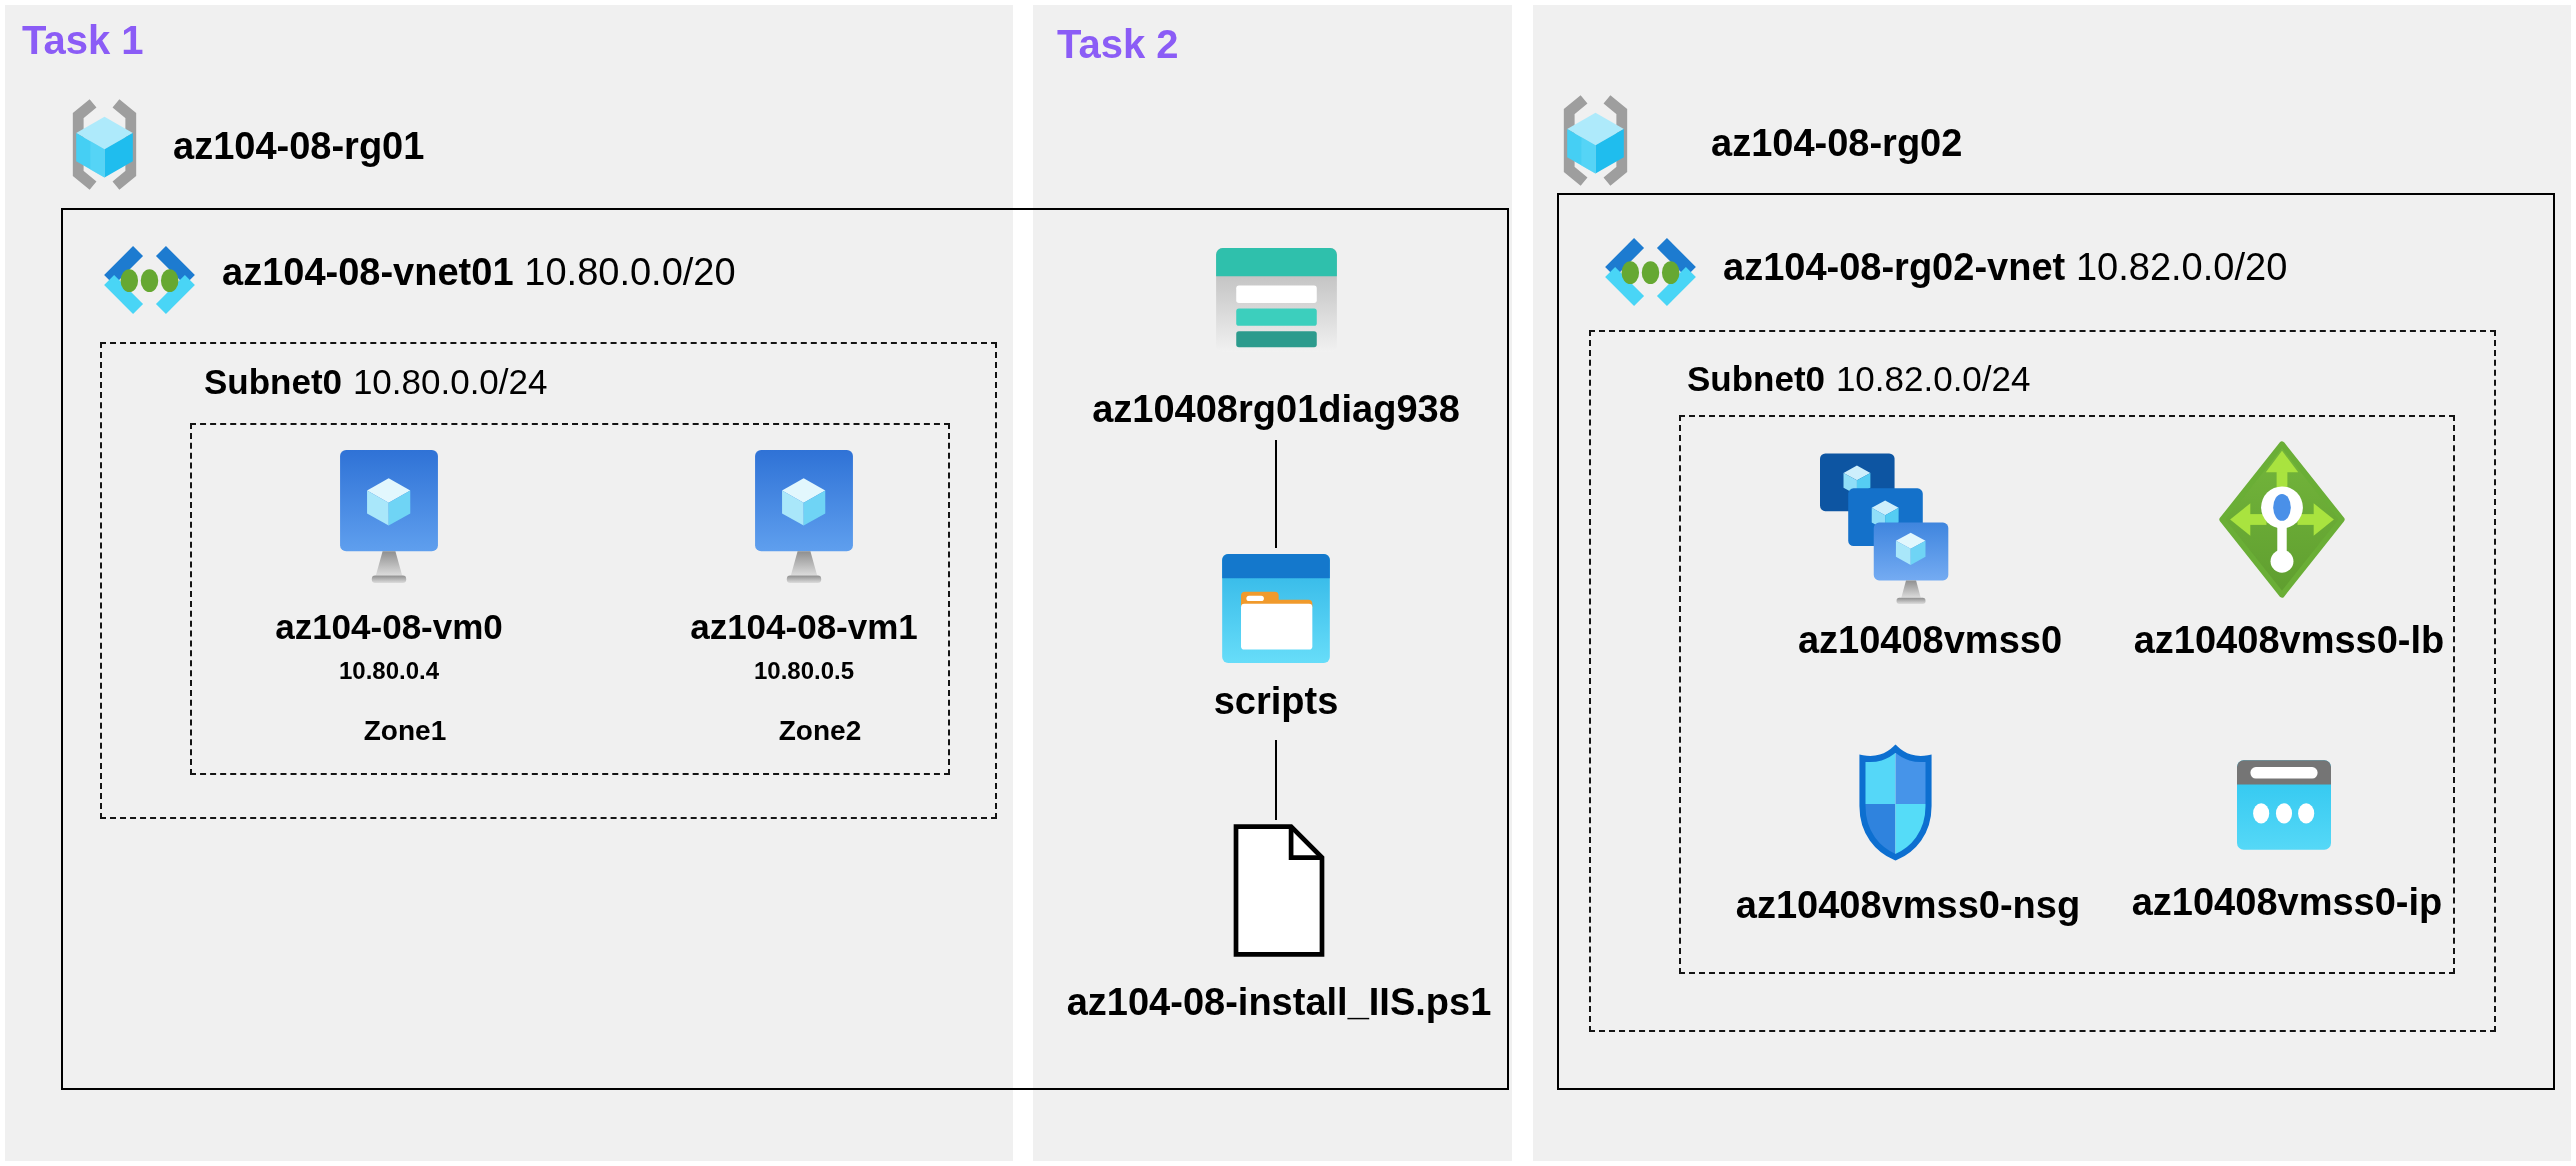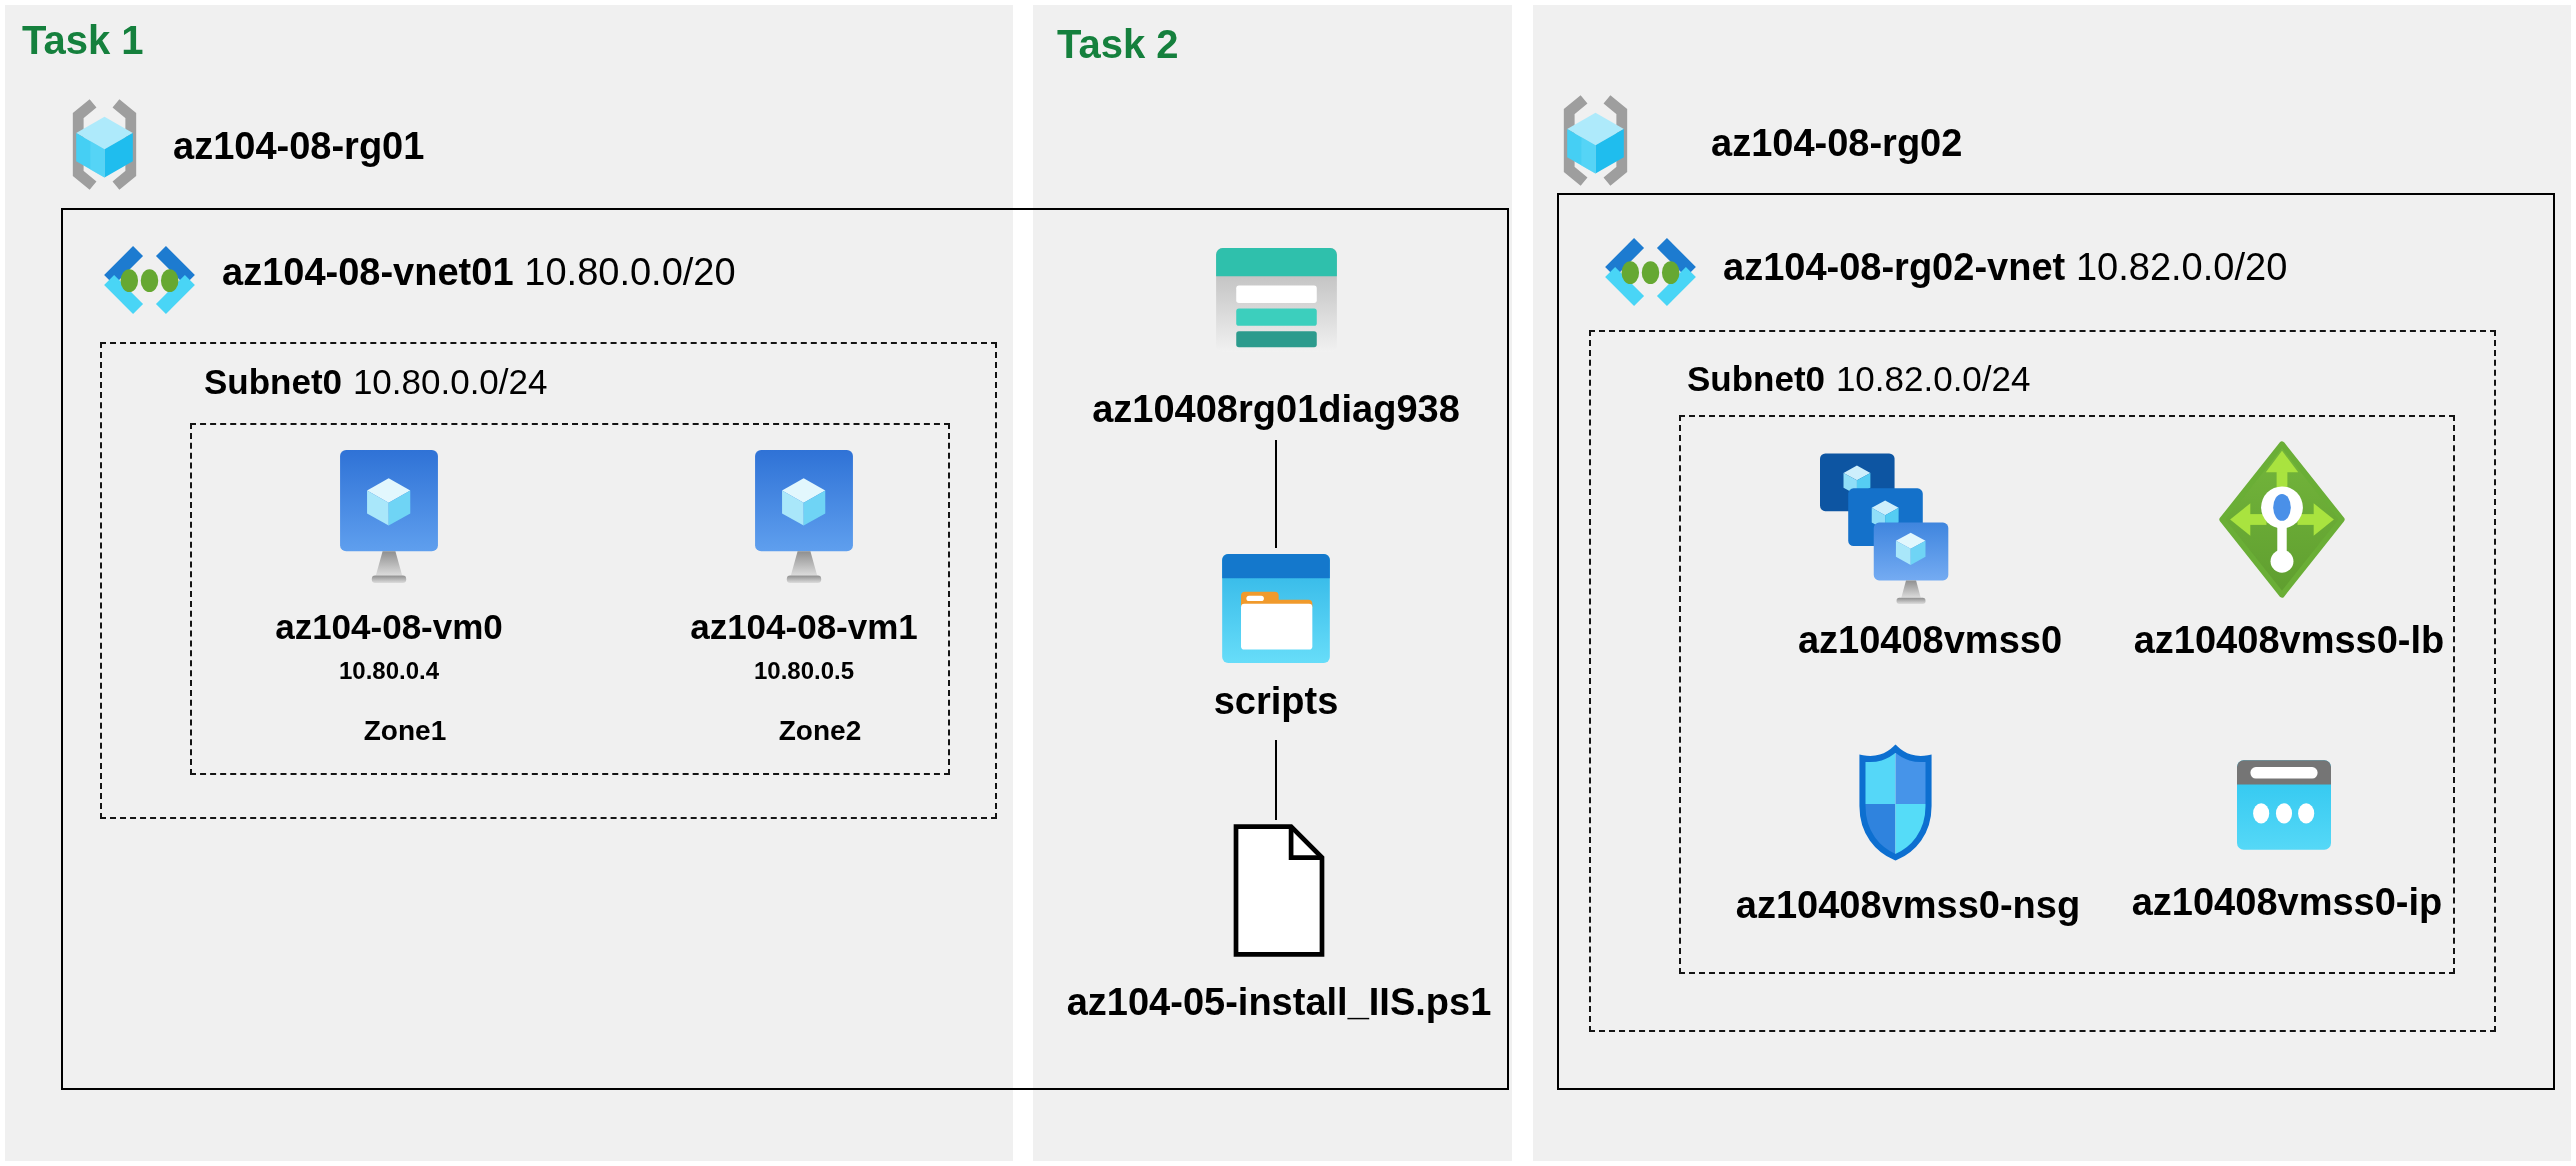--- a/index.html
+++ b/index.html
@@ -1,19 +1,19 @@
 <!DOCTYPE html>
 <html style="font-size:10.8px"><head>
 <meta charset="utf-8">
 <style>
   html,body{margin:0;padding:0;background:#ffffff;}
   #canvas{position:relative;width:2576px;height:1166px;background:#ffffff;overflow:hidden;
           font-family:"Liberation Sans", sans-serif;color:#000;}
   .panel{position:absolute;top:5.4px;height:1156px;background:#f0f0f0;}
-  .task-title{position:absolute;font-size:40px;font-weight:bold;color:#15803d;white-space:nowrap;}
+  .task-title{position:absolute;font-size:40px;font-weight:bold;color:#8b5cf6;white-space:nowrap;}
   .solid-box{position:absolute;border:2.7px solid #000;box-sizing:border-box;}
   .dashed-box{position:absolute;border:2.7px dashed #141414;box-sizing:border-box;}
   .abs{position:absolute;}
   .lbl{position:absolute;white-space:nowrap;transform:translate(-50%,-50%);font-weight:bold;}
   .lbl-left{position:absolute;white-space:nowrap;transform:translateY(-50%);font-weight:bold;}
   .res-lbl{font-size:38px;}
   .vm-name{font-size:35px;}
   .vm-ip{font-size:24px;font-weight:700;}
   .zone{font-size:28px;margin-left:16px;}
   .row-lbl{font-size:38px;}
@@ -141,21 +141,21 @@
   <div class="lbl res-lbl" style="left:1276px;top:701px;">scripts</div>
 
   <div class="vline" style="left:1275px;top:740px;height:80px;"></div>
 
   <div class="abs" style="left:1233px;top:824px;">
     <svg width="92" height="133" viewBox="0 0 136 198">
       <path d="M4,4 H86 L132,50 V194 H4 Z" fill="#ffffff" stroke="#000000" stroke-width="7" stroke-linejoin="miter"></path>
       <path d="M86,4 V50 H132" fill="none" stroke="#000000" stroke-width="7"></path>
     </svg>
   </div>
-  <div class="lbl res-lbl" style="left:1279px;top:1002px;">az104-05-install_IIS.ps1</div>
+  <div class="lbl res-lbl" style="left:1279px;top:1002px;">az104-08-install_IIS.ps1</div>
 
   <div class="abs" style="left:1553px;top:94px;">
     <svg width="85" height="93" viewBox="0 0 126 138">
       <path d="M46,8 L24,26 L24,112 L46,130" fill="none" stroke="#9e9e9e" stroke-width="16"></path>
       <path d="M80,8 L102,26 L102,112 L80,130" fill="none" stroke="#9e9e9e" stroke-width="16"></path>
       <polygon points="63,28 105,52 63,76 21,52" fill="#aeeafb"></polygon>
       <polygon points="21,52 63,76 63,118 21,94" fill="#45cff4"></polygon>
       <polygon points="105,52 63,76 63,118 105,94" fill="#1fbdee"></polygon>
       <polygon points="63,76 63,118 42,106 42,64" fill="#62d8f7" opacity="0.55"></polygon>
     </svg>

